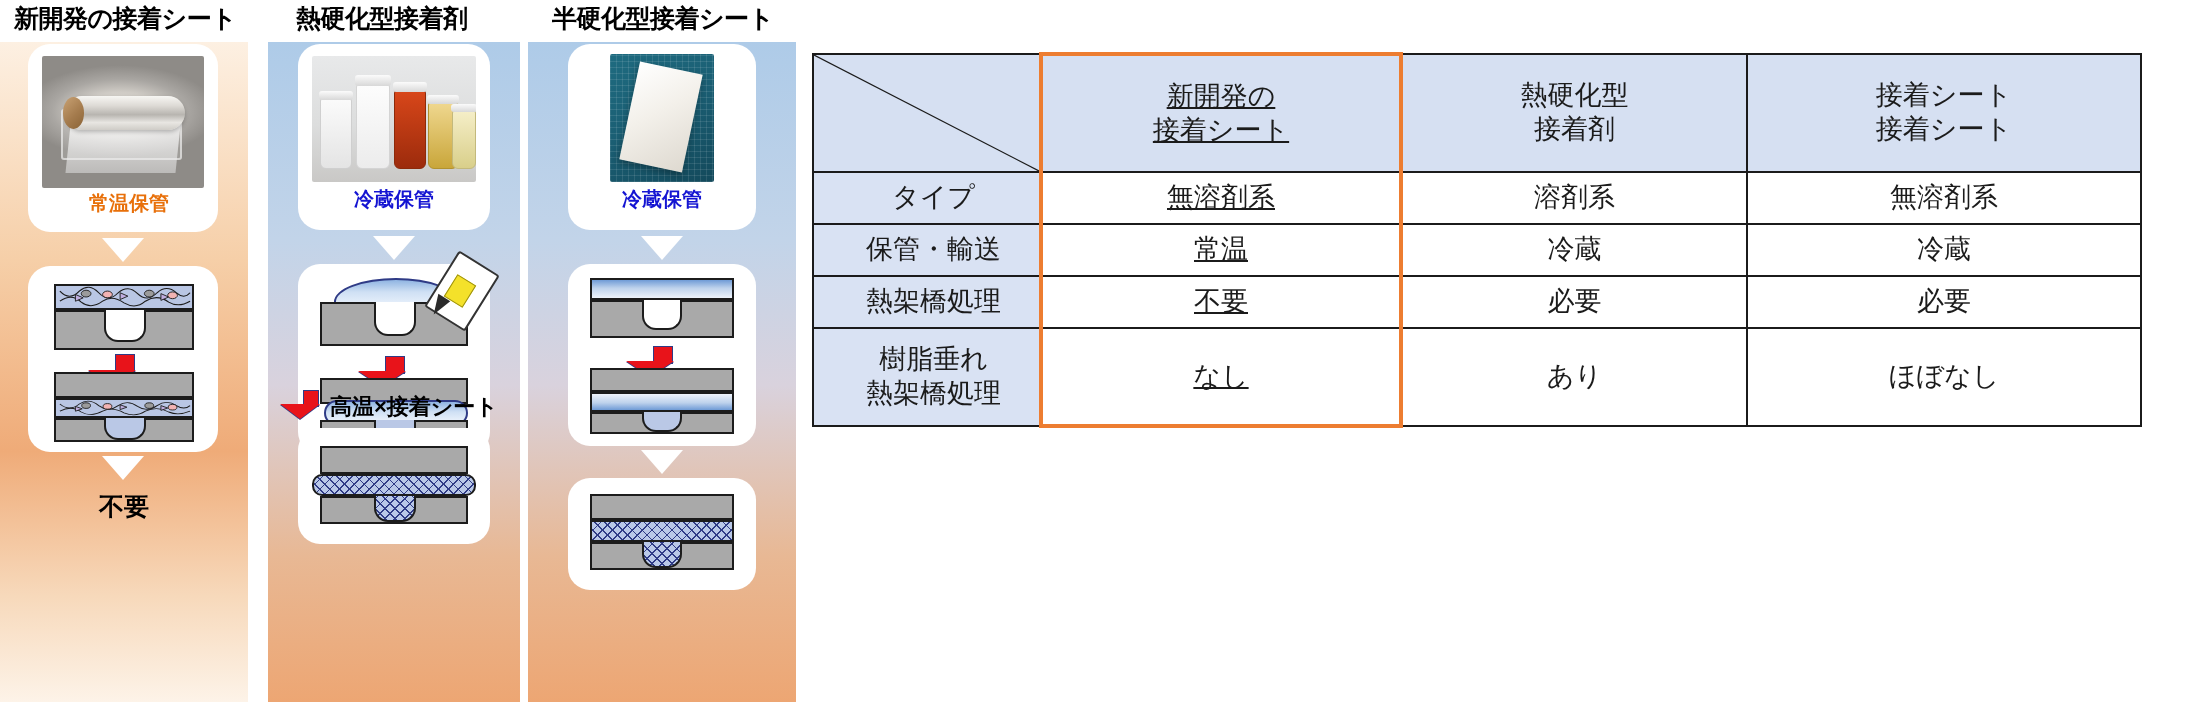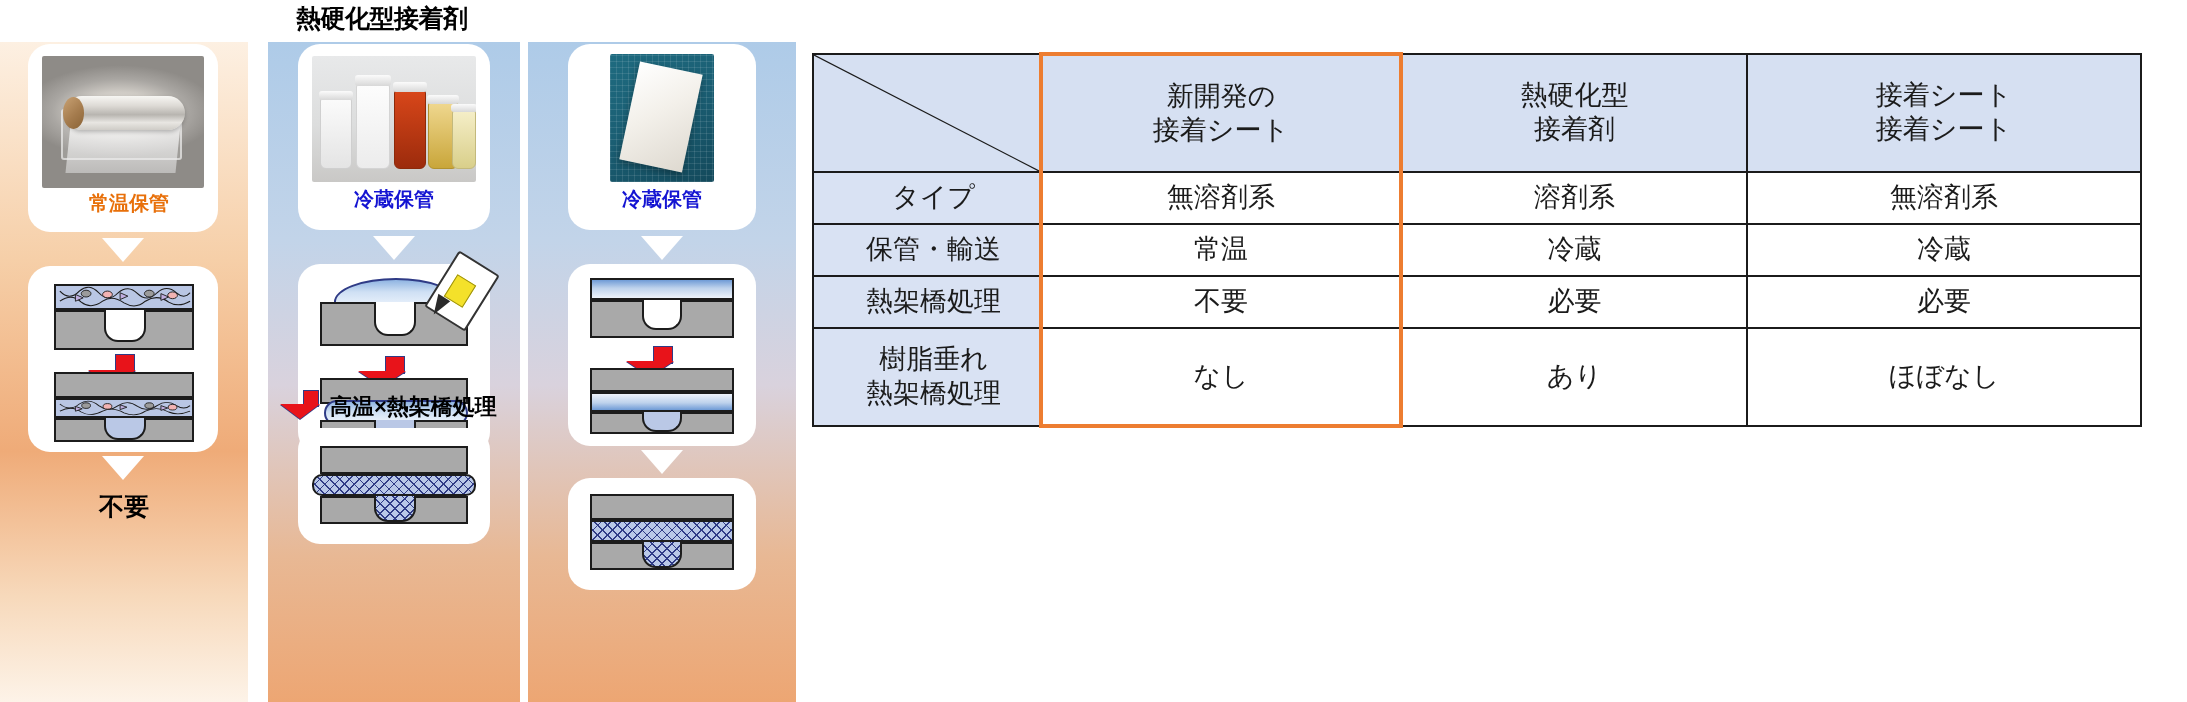--- a/index.html
+++ b/index.html
@@ -148,30 +148,31 @@
   }
   #cmp-table td.hdr{background:#d6e0f2;}
   #cmp-table td.rowhdr{background:#d9e2f3;padding-left:16px;}
   #cmp-table td.val{background:#ffffff;}
   .corner{position:relative;height:108px;}
   .corner .slash{
     position:absolute;left:0;top:0;width:100%;height:100%;
     pointer-events:none;
   }
   
-  .hl-left{border-left:4px solid #ed7d31 !important;}
+  .hl-left{border-left:4px solid #ed7d31 !important;text-decoration:underline;}
   .hl-right{border-right:4px solid #ed7d31 !important;}
   .hl-top{border-top:4px solid #ed7d31 !important;}
   .hl-bottom{border-bottom:4px solid #ed7d31 !important;}
 </style>
 </head>
 <body>
 
 <div class="stage">
 
+  <div class="panel-title" style="left:14px;">新開発の接着シート</div>
   <div id="panel1" class="panel">
 
     <div class="card" style="left:28px;top:2px;width:190px;height:188px;">
       <div class="photo photo-roll" style="left:14px;top:12px;width:162px;height:132px;">
         <div class="roll-stand"></div>
         <div class="roll-sheet"></div>
         <div class="roll-cyl"></div>
         <div class="roll-core"></div>
       </div>
       <div class="store-cap" style="left:0;top:146px;width:202px;color:#e8700a;">常温保管</div>
@@ -279,32 +280,33 @@
         <div class="dome-sq" style="left:4px;top:22px;width:140px;height:22px;"></div>
         <div class="layer gray" style="left:0;top:42px;width:148px;height:24px;"></div>
         <div class="notch notch-blue" style="left:54px;top:42px;width:42px;height:22px;"></div>
       </div>
     </div>
 
     <div class="arrow-red" style="left:28px;top:348px;width:28px;height:26px;--hw:20px;--hh:15px;">
       <div class="shaft"></div>
         <div class="head" style="left:-16px;"></div>
     </div>
-    <div class="heat-label" style="left:62px;top:350px;">高温×熱架橋処理</div>
+    <div class="heat-label" style="left:62px;top:350px;">高温×接着シート</div>
 
     <div class="card" style="left:30px;top:386px;width:192px;height:116px;">
       <div class="dg" style="left:22px;top:18px;width:148px;height:80px;">
         <div class="layer gray" style="left:0;top:0;width:148px;height:28px;"></div>
         <div class="layer hatch" style="left:-8px;top:28px;width:164px;height:22px;border-radius:10px;"></div>
         <div class="layer gray" style="left:0;top:50px;width:148px;height:28px;"></div>
         <div class="notch hatch" style="left:54px;top:50px;width:42px;height:26px;"></div>
       </div>
     </div>
   </div>
 
+  <div class="panel-title" style="left:552px;">半硬化型接着シート</div>
   <div id="panel3" class="panel">
 
     <div class="card" style="left:40px;top:2px;width:188px;height:186px;">
       <div class="photo photo-sheet" style="left:42px;top:10px;width:104px;height:128px;">
         <div class="sheet-white"></div>
       </div>
       <div class="store-cap" style="left:0;top:142px;width:188px;color:#1414d2;">冷蔵保管</div>
     </div>
 
     <div class="tri-white" style="left:113px;top:194px;"></div>

